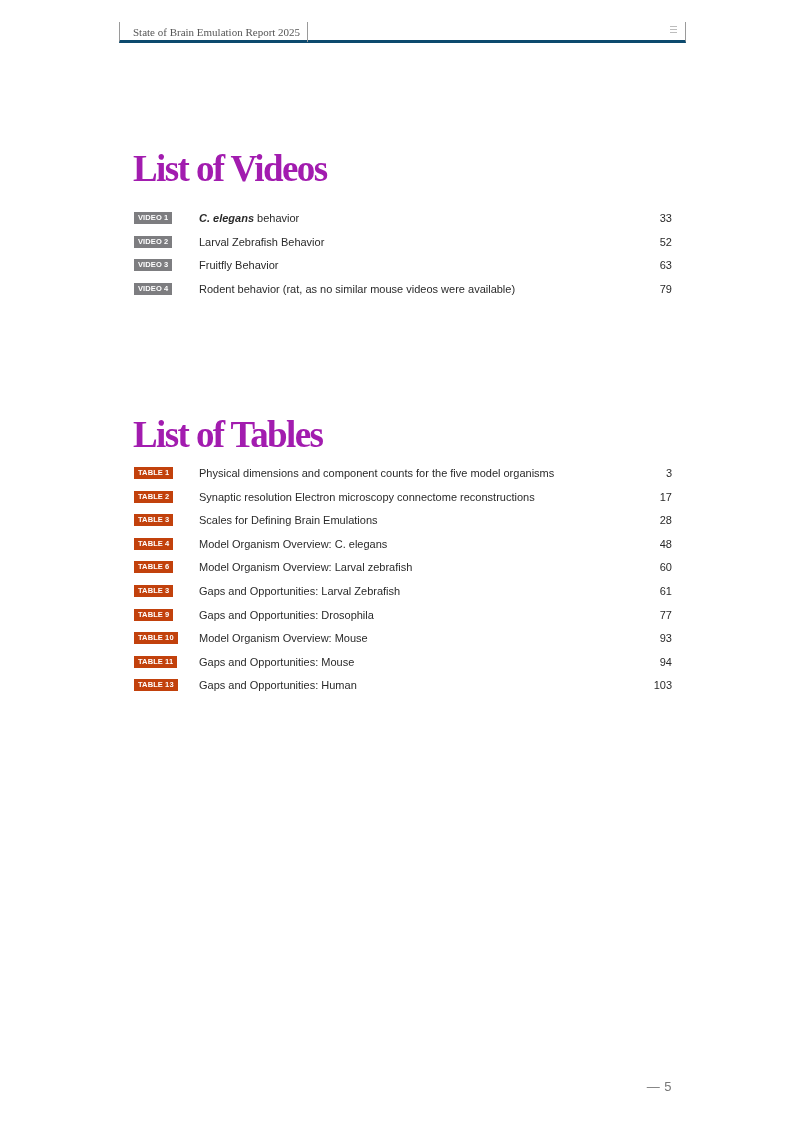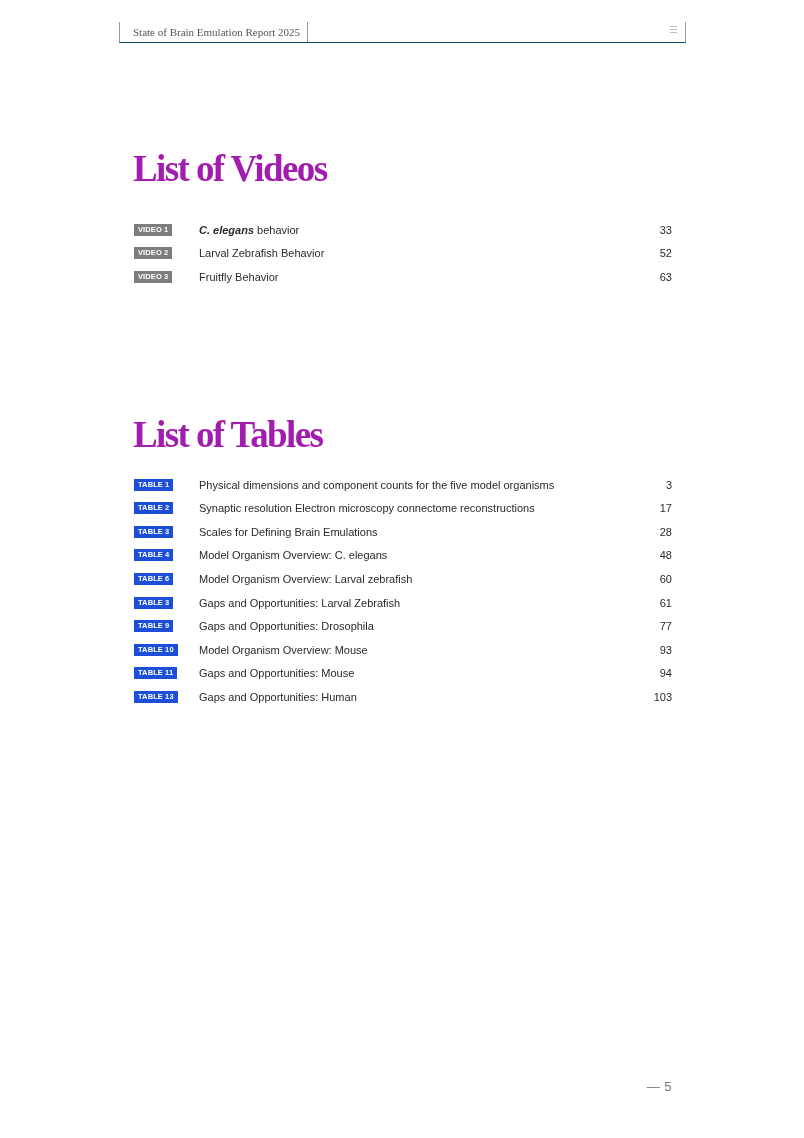--- a/index.html
+++ b/index.html
@@ -16,21 +16,21 @@
       color: #1a1a1a;
     }
     .header {
       position: absolute;
       left: 119px;
       top: 22px;
       width: 567px;
       height: 21px;
       border-left: 1px solid #9a9a9a;
       border-right: 1px solid #9a9a9a;
-      border-bottom: 1px solid #0c4a6e;
+      border-bottom: 3px solid #0c4a6e;
       box-sizing: border-box;
     }
     .header-title {
       position: absolute;
       left: 0;
       top: 0;
       width: 188px;
       height: 20px;
       border-right: 1px solid #9a9a9a;
       box-sizing: border-box;
@@ -70,38 +70,38 @@
       left: 134px;
       width: 538px;
       margin: 0;
       padding: 0;
       list-style: none;
     }
     .row {
       position: relative;
       height: 23.6px;
       display: flex;
-      align-items: flex-end;
+      align-items: flex-start;
       font-size: 11px;
       color: #2a2a2a;
     }
     .badge {
       display: inline-block;
       height: 12px;
       line-height: 12px;
       padding: 0 4px;
       font-size: 7.5px;
       font-weight: bold;
       color: #ffffff;
       letter-spacing: 0.1px;
       white-space: nowrap;
       box-sizing: border-box;
     }
     .badge.video { background: #7d7d80; }
-    .badge.table { background: #1d4ed8; }
+    .badge.table { background: #c2410c; }
     .label {
       position: absolute;
       left: 65px;
       white-space: nowrap;
     }
     .label em {
       font-weight: bold;
     }
     .page {
       position: absolute;
@@ -142,20 +142,25 @@
   <li class="row">
     <span class="badge video">VIDEO 2</span>
     <span class="label">Larval Zebrafish Behavior</span>
     <span class="page">52</span>
   </li>
   <li class="row">
     <span class="badge video">VIDEO 3</span>
     <span class="label">Fruitfly Behavior</span>
     <span class="page">63</span>
   </li>
+  <li class="row">
+    <span class="badge video">VIDEO 4</span>
+    <span class="label">Rodent behavior (rat, as no similar mouse videos were available)</span>
+    <span class="page">79</span>
+  </li>
 </ul>
 
 <h1 class="section-title" style="top:416px;">List of Tables</h1>
 
 <ul class="list" style="top:467px;">
   <li class="row">
     <span class="badge table">TABLE 1</span>
     <span class="label">Physical dimensions and component counts for the five model organisms</span>
     <span class="page">3</span>
   </li>

